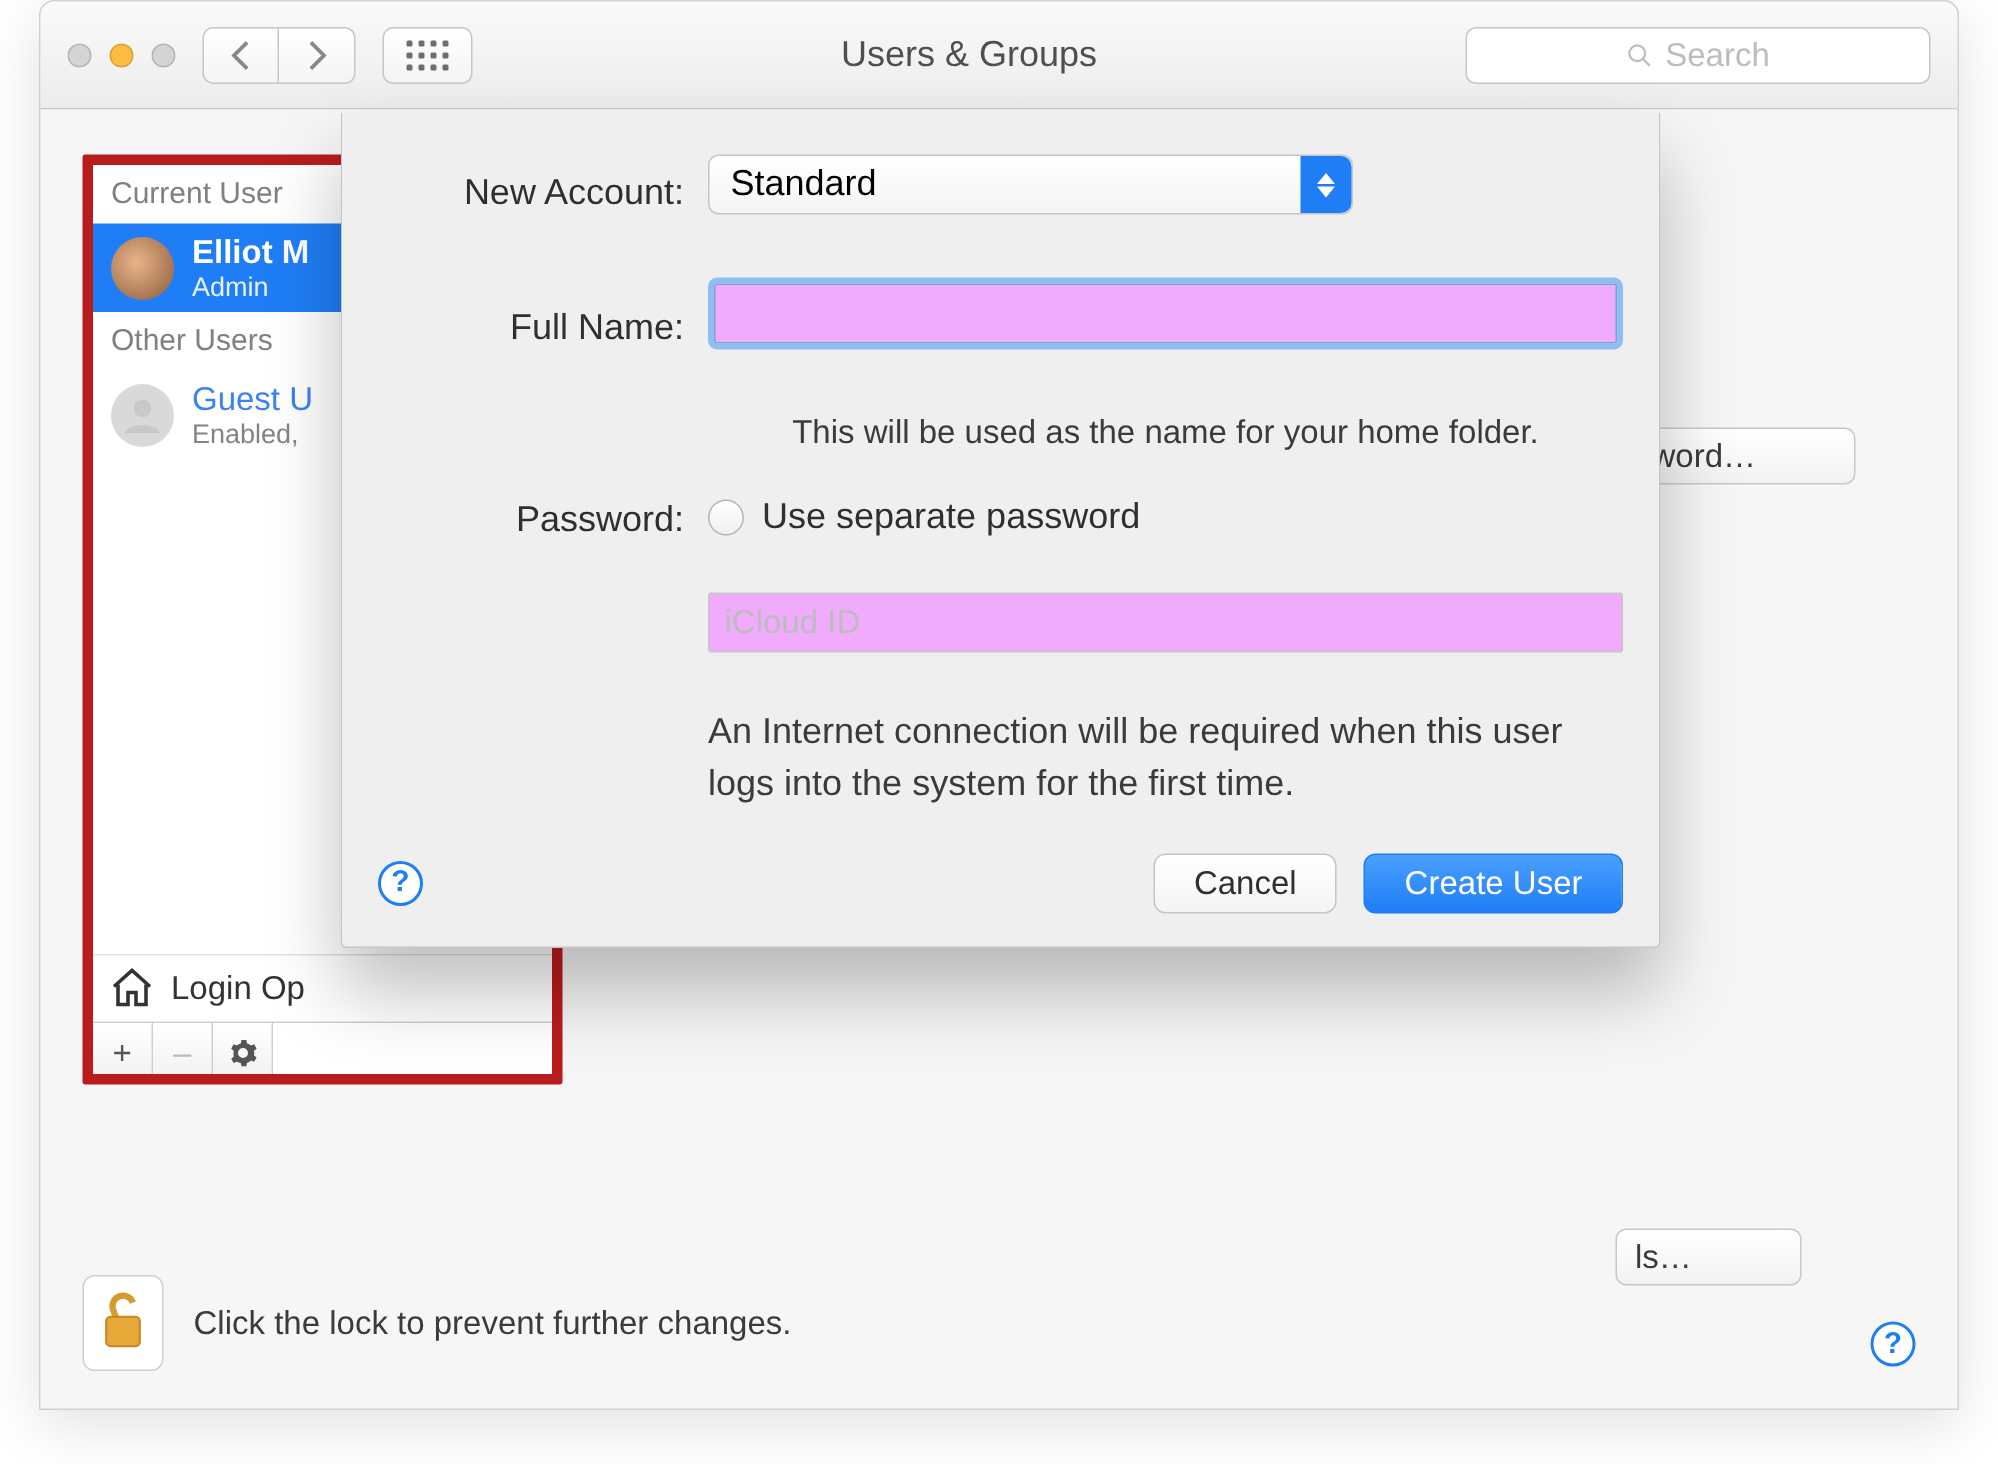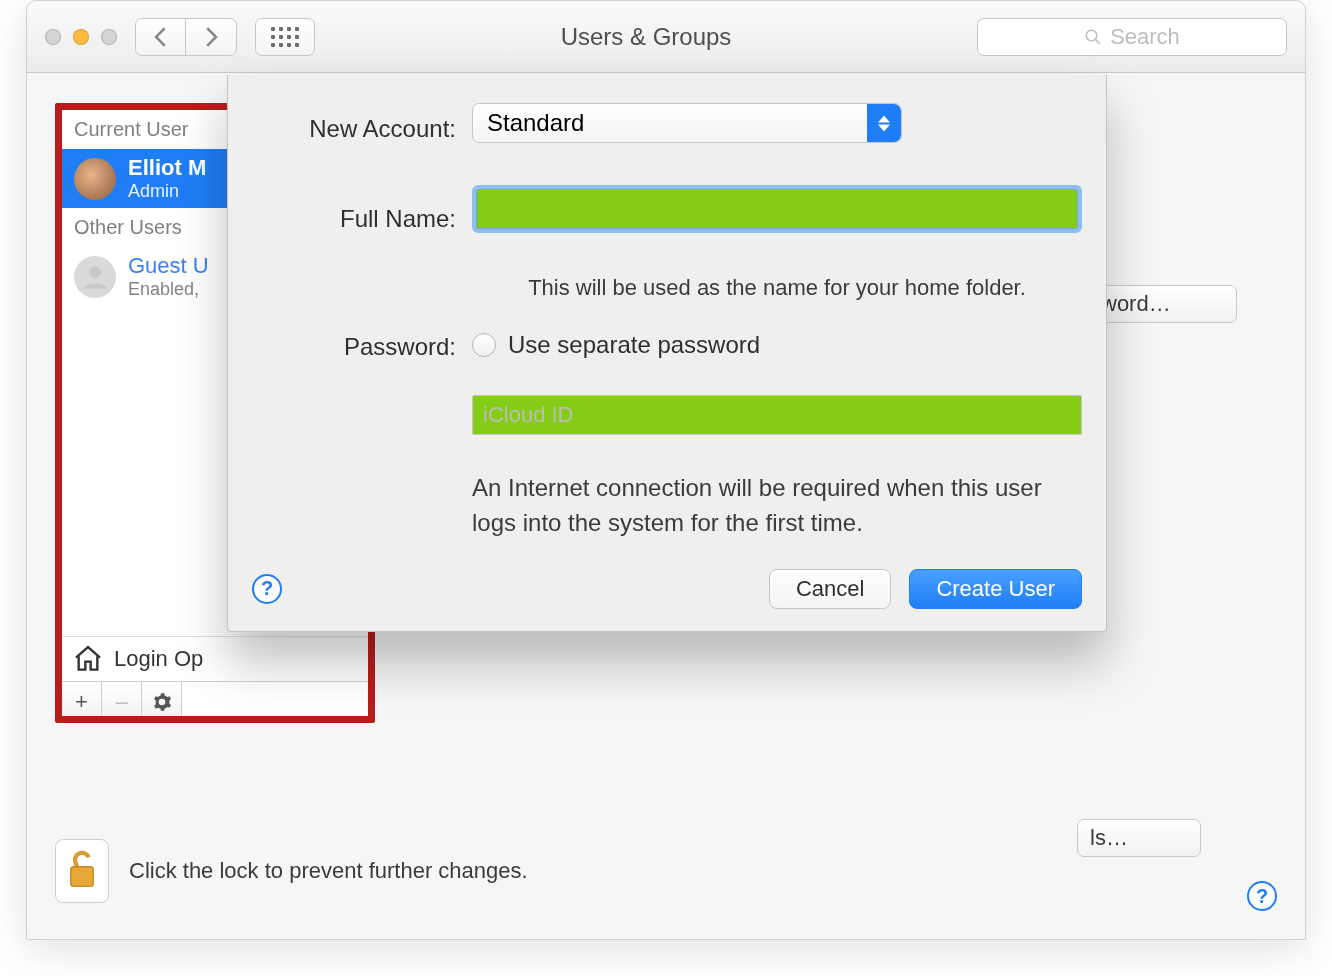--- a/index.html
+++ b/index.html
@@ -41,41 +41,41 @@
 
   .login-opt-row { display:flex; align-items:center; gap:10px; padding:6px 10px; border-top:1px solid #e0e0e0; font-size:22px; color:#333; }
   .list-footer { height: 40px; border-top: 1px solid #cfcfcf; display: flex; }
   .list-footer button { width: 40px; border: none; border-right: 1px solid #cfcfcf; background: linear-gradient(#ffffff,#f1f1f1); font-size: 22px; color: #555; display:flex; align-items:center; justify-content:center; }
   .list-footer button:last-child { border-right: none; flex:1; background:linear-gradient(#ffffff,#f1f1f1); }
   .list-footer .blank { flex:1; border-right:none; }
 
   .pw-btn { position:absolute; top:212px; left:1050px; width:160px; height:38px; background:linear-gradient(#ffffff,#f2f2f2); border:1px solid #c8c8c8; border-radius:7px; font-size:22px; color:#3b3b3b; display:flex; align-items:center; padding:0 12px; overflow:hidden; }
   .ls-btn { position:absolute; top:746px; left:1050px; width:124px; height:38px; background:linear-gradient(#ffffff,#f2f2f2); border:1px solid #c8c8c8; border-radius:7px; font-size:22px; color:#3b3b3b; display:flex; align-items:center; padding:0 12px; overflow:hidden; }
 
-  .lock-row { position:absolute; left:28px; bottom:36px; display:flex; align-items:center; gap:20px; font-size:22px; color:#3b3b3b; }
+  .lock-row { position:absolute; left:28px; bottom:25px; display:flex; align-items:center; gap:20px; font-size:22px; color:#3b3b3b; }
   .lock-badge { width:54px; height:64px; border:1px solid #cfcfcf; border-radius:8px; background:#fff; display:flex; align-items:center; justify-content:center; }
 
   .help-main { position:absolute; right:28px; bottom:28px; }
 
   .help { width:30px; height:30px; border:2px solid #1f7ef6; border-radius:50%; color:#1f7ef6; font-size:20px; font-weight:700; display:flex; align-items:center; justify-content:center; background:#fff; }
 
   
   .sheet { position:absolute; top:74px; left:200px; width:880px; background:#efefef; border:1px solid #c4c4c4; border-top:none; box-shadow:0 30px 50px rgba(0,0,0,.25); border-radius:0 0 4px 4px; padding:28px 24px 22px; }
 
   .form-row { display:flex; align-items:flex-end; margin-bottom:18px; }
   .form-row .lbl { width:220px; text-align:right; padding-right:16px; font-size:24px; color:#2f2f2f; }
   .form-row .fld { flex:1; }
   .hint { font-size:22px; color:#3b3b3b; }
   .note { font-size:24px; color:#3b3b3b; line-height:1.45; }
 
   .popup { position:relative; height:40px; background:linear-gradient(#ffffff,#f4f4f4); border:1px solid #c6c6c6; border-radius:7px; font-size:24px; padding:0 50px 0 14px; display:flex; align-items:center; width:430px; }
   .popup .arrows { position:absolute; right:0; top:0; width:34px; height:100%; background:#1f7ef6; border-radius:0 7px 7px 0; display:flex; flex-direction:column; align-items:center; justify-content:center; gap:1px; }
   .popup .arrows svg { width:12px; height:8px; fill:#fff; }
 
-  input.text { width:100%; height:40px; border:1px solid #c6c6c6; border-radius:2px; background:#84cc16; font-size:22px; padding:0 10px; color:#333; }
+  input.text { width:100%; height:40px; border:1px solid #c6c6c6; border-radius:2px; background:#f0abfc; font-size:22px; padding:0 10px; color:#333; }
   input.text::placeholder { color:#bcbcbc; }
   .focus-ring { border:4px solid #8fbef3; border-radius:6px; padding:0; }
   .focus-ring input.text { border-color:#7aa3d6; }
 
   .radio-row { display:flex; align-items:center; gap:12px; font-size:24px; color:#2f2f2f; margin-bottom:10px; }
   .radio { width:24px; height:24px; border:1px solid #b5b5b5; border-radius:50%; background:linear-gradient(#ffffff,#f0f0f0); position:relative; }
   .radio.on { background:#1f7ef6; border-color:#1f7ef6; }
   .radio.on::after { content:""; position:absolute; inset:6px; background:#fff; border-radius:50%; }
 
   .btn-row { display:flex; align-items:center; gap:18px; margin-top:28px; }

